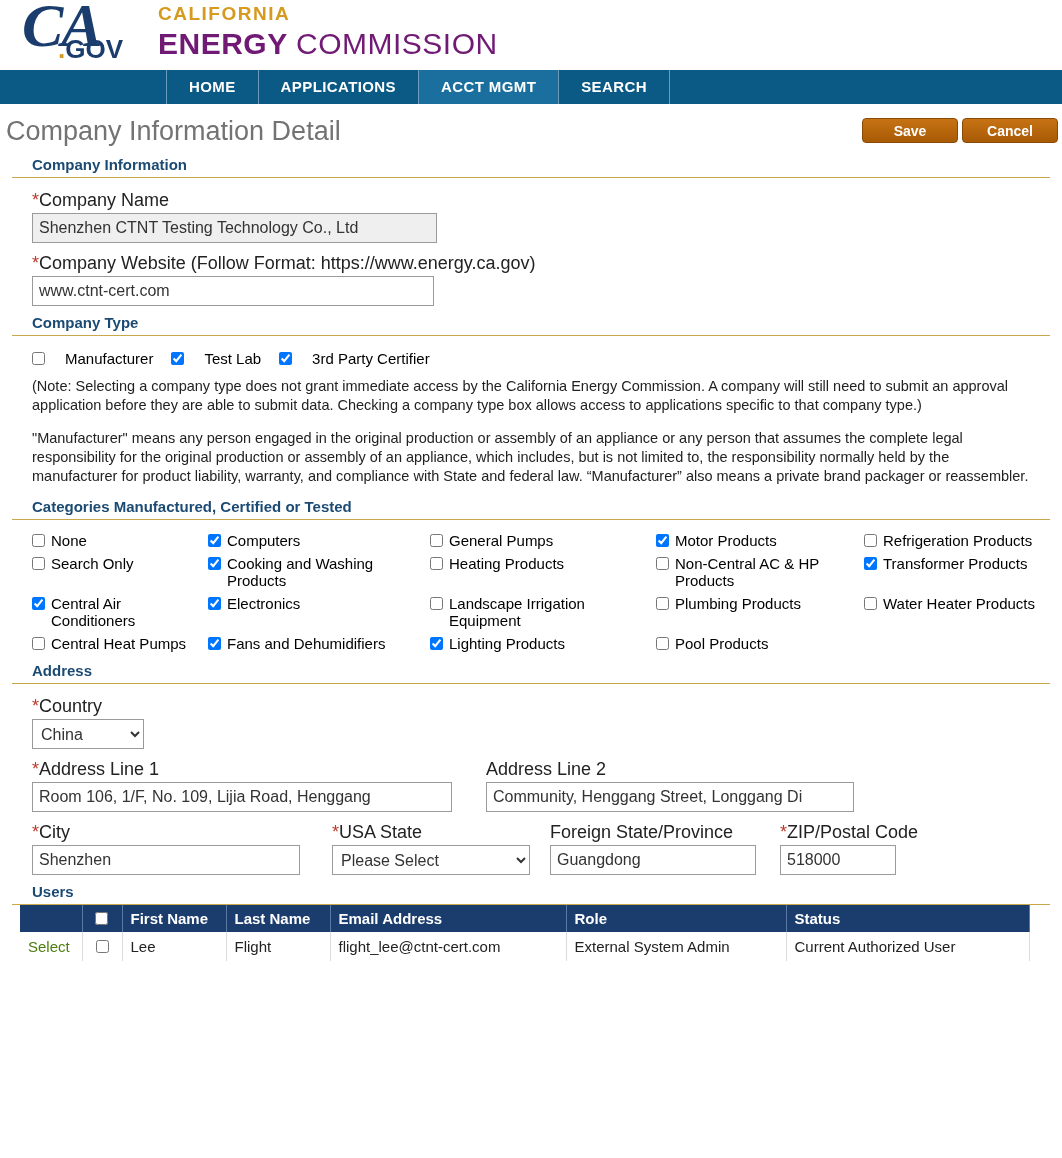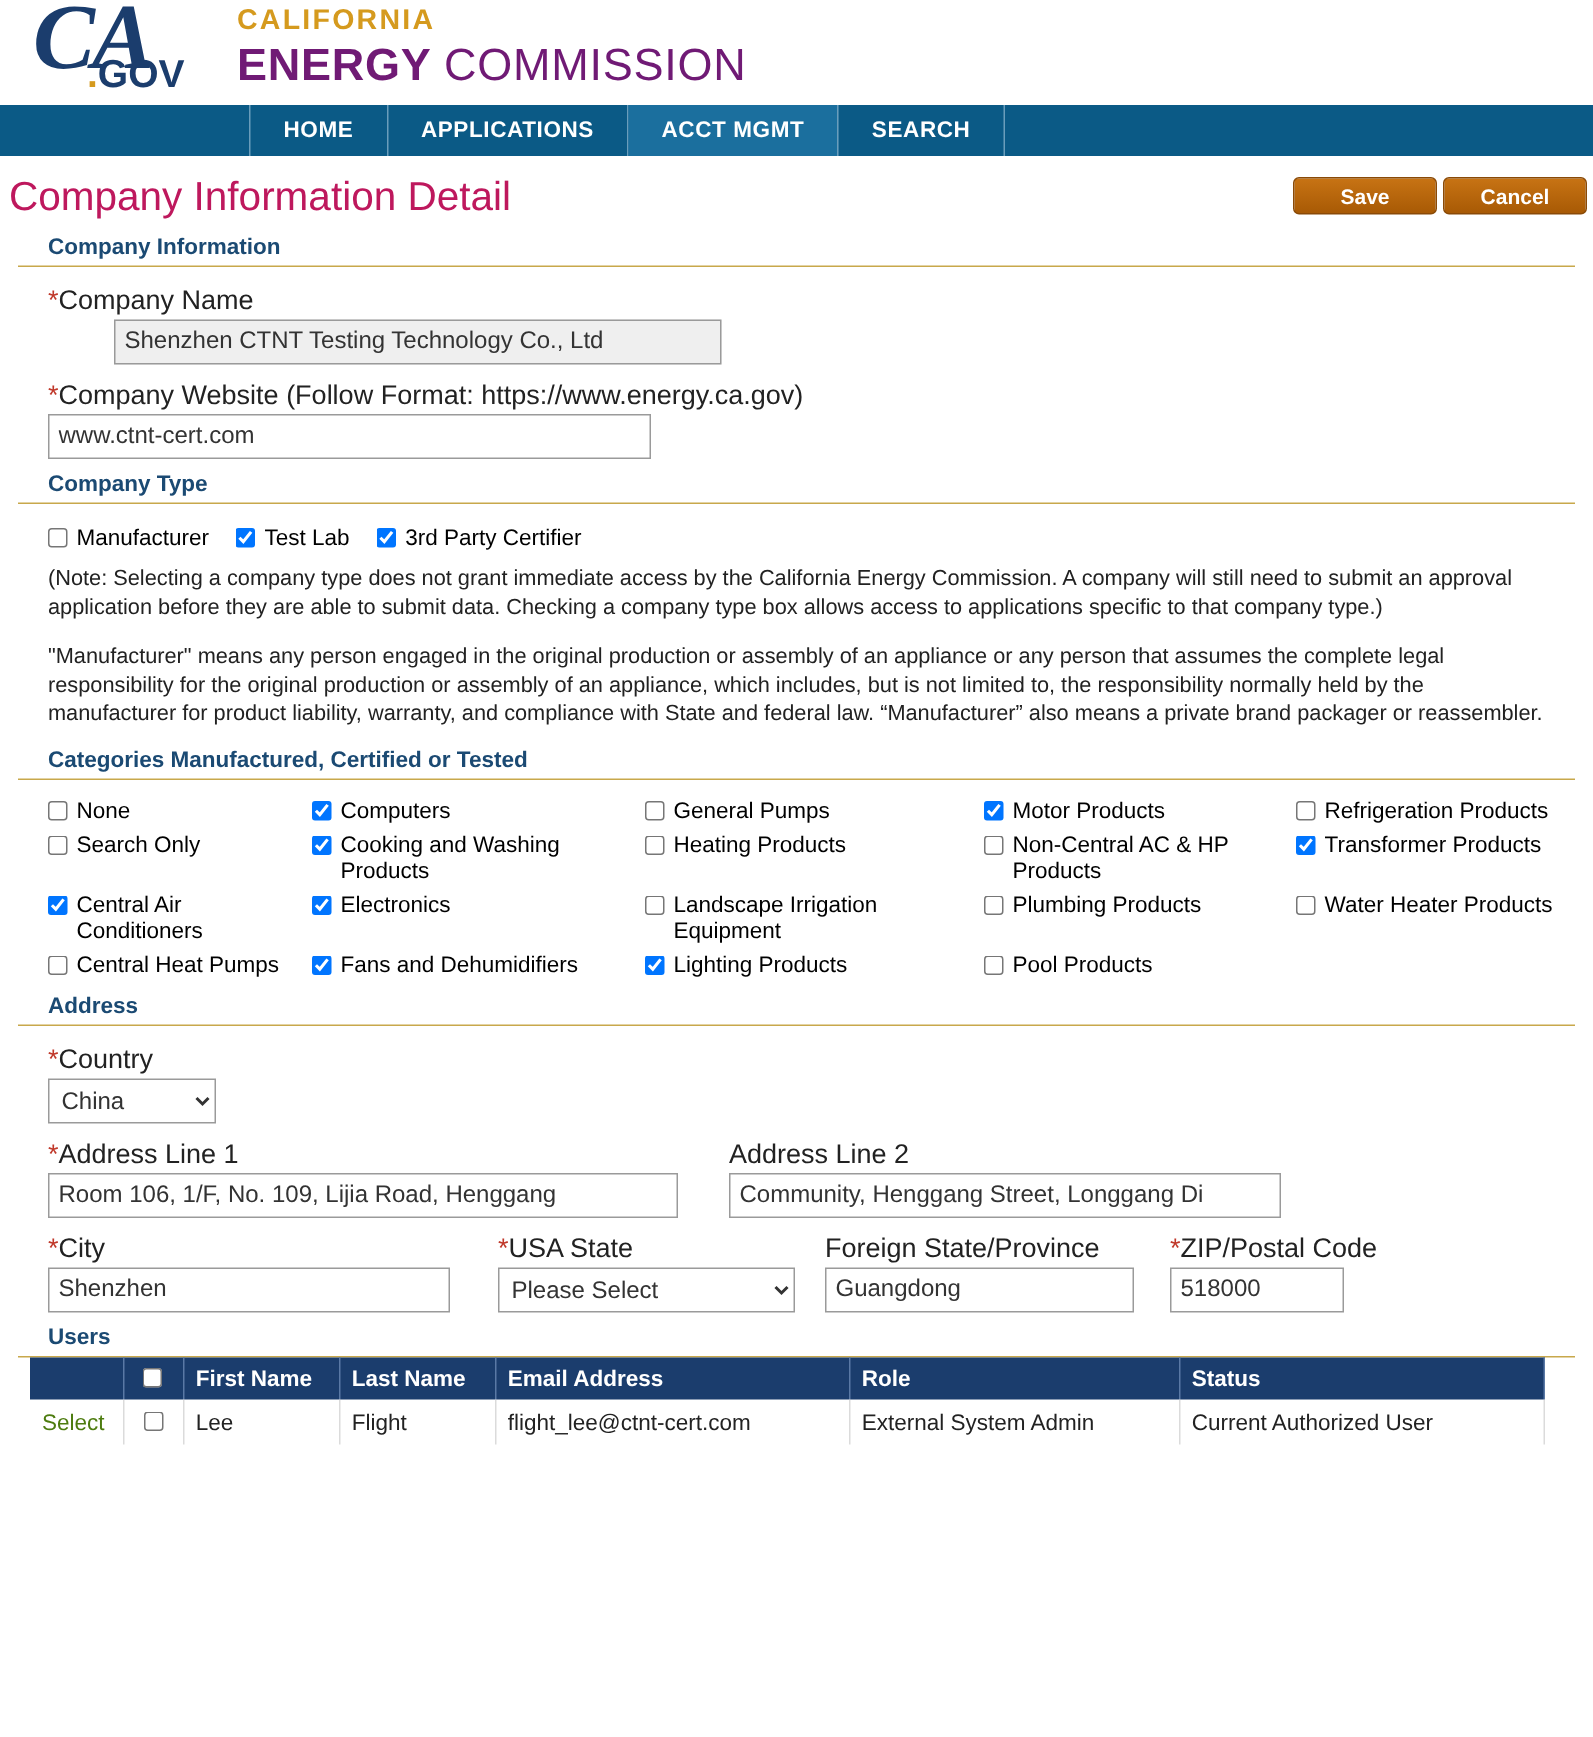--- a/index.html
+++ b/index.html
@@ -69,21 +69,21 @@
     border-right: 1px solid #6a9dbb; cursor: pointer;
     letter-spacing: .4px;
   }
   .navbar .navitem:first-child { border-left: 1px solid #6a9dbb; }
   .navbar .navitem.active { background: #1b6f9e; }
 
   
   .titlerow { position: relative; height: 52px; }
   .page-title {
     position: absolute; left: 6px; top: 12px;
-    font-size: 27px; color: #be185d; font-weight: normal;
+    font-size: 27px; color: #737373; font-weight: normal;
   }
   .btn {
     position: absolute; top: 14px; height: 25px; line-height: 25px;
     color: #fff; font-weight: bold; font-size: 14px; text-align: center;
     border-radius: 4px; cursor: pointer;
     border: 1px solid #8a4a07;
     background: linear-gradient(#c77314, #a85a05);
   }
   .btn-save { left: 862px; width: 96px; }
   .btn-cancel { left: 962px; width: 96px; }
@@ -100,29 +100,29 @@
   .sec-body { padding: 6px 0 0 20px; }
 
   .req { color: #c0392b; }
   .fieldlabel { font-size: 18px; color: #222; margin-bottom: 2px; }
   input.txt {
     font-family: "Liberation Sans", sans-serif;
     font-size: 16px; color: #333;
     height: 30px; padding: 2px 6px;
     border: 1px solid #9a9a9a; background: #fff;
   }
-  input.txt.readonly { background: #efefef; margin-left: 44px; }
+  input.txt.readonly { background: #efefef; }
   select.sel {
     font-family: "Liberation Sans", sans-serif;
     font-size: 16px; color: #333;
     height: 30px; padding: 2px 4px;
     border: 1px solid #9a9a9a; background: #fff;
   }
 
-  .checkline { display: flex; align-items: center; gap: 6px; font-size: 15px; }
+  .checkline { display: flex; align-items: center; gap: 20px; font-size: 15px; }
   .checkline input { margin: 0; }
 
   .note { font-size: 14.5px; color: #222; line-height: 19px; margin-top: 10px; padding-right: 12px; }
   .note + .note { margin-top: 14px; }
 
   
   .catgrid {
     display: grid;
     grid-template-columns: 176px 222px 226px 208px 180px;
     row-gap: 6px;

